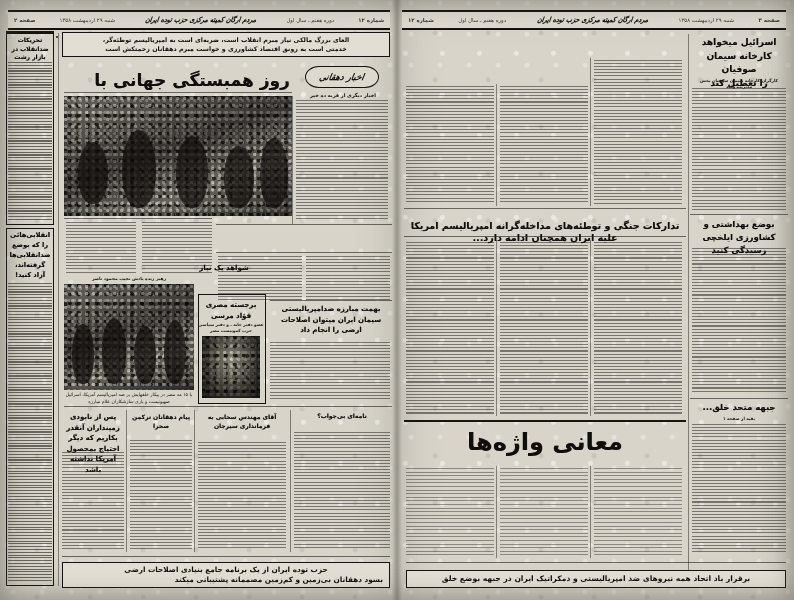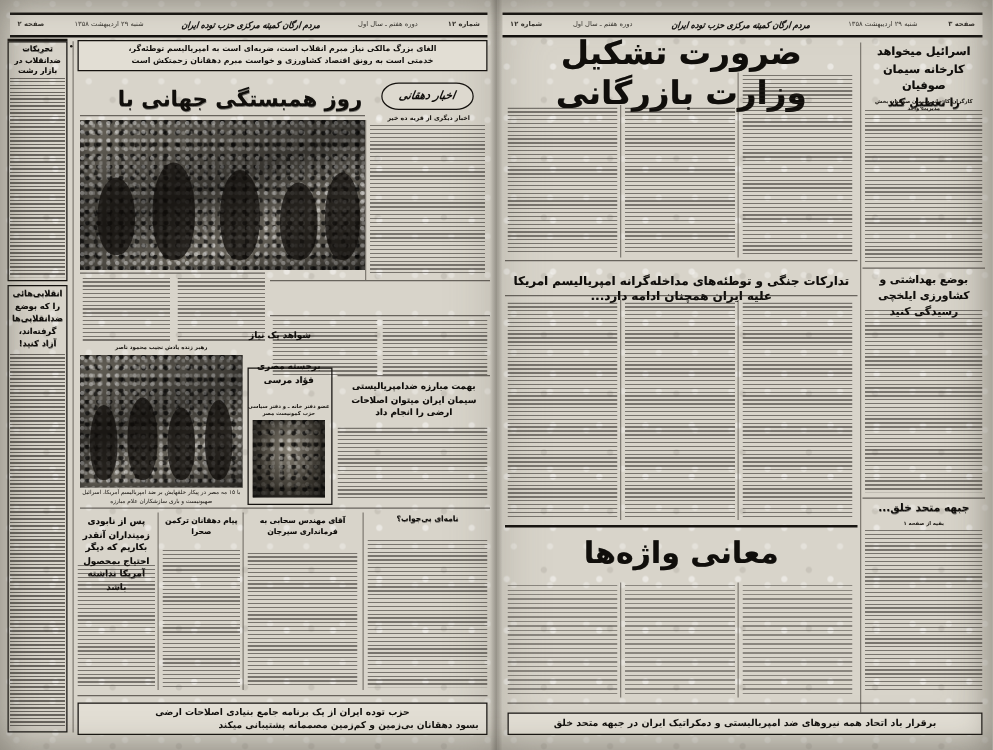--- a/index.html
+++ b/index.html
@@ -247,21 +247,21 @@
       <div class="grain"></div>
         <div class="shade"></div>
       <div class="fig" style="left:8px;top:40px;width:22px;height:60px;"></div>
       <div class="fig" style="left:38px;top:34px;width:24px;height:66px;"></div>
       <div class="fig" style="left:70px;top:42px;width:22px;height:58px;"></div>
       <div class="fig" style="left:100px;top:36px;width:22px;height:64px;"></div>
     </div>
     <div class="caption" style="left:64px;top:392px;width:130px;">با ۱۵ مه مصر در پیکار خلقهایش بر ضد امپریالیسم آمریکا، اسرائیل صهیونیست و باری سازشکاران علام مبارزه</div>
     <div class="kicker" style="left:64px;top:276px;width:130px;font-size:4.4px;">رهبر زنده یادش نجیب محمود ناصر</div>
 
-    <div class="hl xs" style="left:200px;top:288px;width:62px;line-height:1.5;">
+    <div class="hl xs" style="left:200px;top:300px;width:62px;line-height:1.5;">
       <span>برجسته مصری فؤاد مرسی</span>
     </div>
     <div class="kicker" style="left:198px;top:322px;width:66px;font-size:4.2px;">عضو دفتر خانه ـ و دفتر سیاسی حزب کمونیست مصر</div>
     <div class="photo portrait" style="left:202px;top:336px;width:58px;height:62px;">
       <div class="grain"></div>
         <div class="shade"></div>
     </div>
     <div class="outline" style="left:198px;top:294px;width:68px;height:110px;border-width:1px;"></div>
 
     <div class="hl xs" style="left:272px;top:304px;width:118px;line-height:1.5;">بهمت مبارزه ضدامپریالیستی سیمان ایران میتوان اصلاحات ارضی را انجام داد</div>
@@ -335,21 +335,21 @@
     </div>
 
     <div class="hrule" style="left:292px;top:398px;width:98px;"></div>
     <div class="hl sm" style="left:294px;top:402px;width:94px;">جبهه متحد خلق...</div>
     <div class="kicker" style="left:294px;top:416px;width:94px;font-size:4.2px;">بقیه از صفحه ۱</div>
     <div class="col" style="left:294px;top:424px;width:94px;height:130px;">
       <div class="body-lines"></div>
     </div>
 
     <div class="hl huge" style="left:6px;top:28px;width:282px;line-height:1.22;">
-      <span>ضرورت تشکیل وزارت بازرگانی</span><br>
+      <br>
     </div>
 
     <div class="col" style="left:8px;top:86px;width:88px;height:118px;">
       <div class="body-lines"></div>
     </div>
     <div class="col" style="left:102px;top:86px;width:88px;height:118px;">
       <div class="body-lines"></div>
     </div>
     <div class="col" style="left:196px;top:60px;width:88px;height:144px;">
       <div class="body-lines"></div>
@@ -385,20 +385,20 @@
     <div class="col" style="left:102px;top:468px;width:88px;height:88px;">
       <div class="body-lines sparse"></div>
     </div>
     <div class="col" style="left:196px;top:468px;width:88px;height:88px;">
       <div class="body-lines sparse"></div>
     </div>
     <div class="colrule" style="left:98px;top:466px;height:92px;"></div>
     <div class="colrule" style="left:192px;top:466px;height:92px;"></div>
 
     <div class="bannerbox" style="left:8px;top:570px;width:380px;height:18px;">
-      <div class="inner" style="font-size:7.6px;">برقرار باد اتحاد همه نیروهای ضد امپریالیستی و دمکراتیک ایران در جبهه متحد خلق</div>
+      <div class="inner" style="font-size:7.6px;">برقرار باد اتحاد همه نیروهای ضد امپریالیستی و دمکراتیک ایران در جبهه بوضع خلق</div>
     </div>
     <div class="hrule" style="left:8px;top:562px;width:380px;"></div>
   </div>
 
   <div class="gutter"></div>
   <div class="edge-fade"></div>
 </div>
 
 </body></html>

